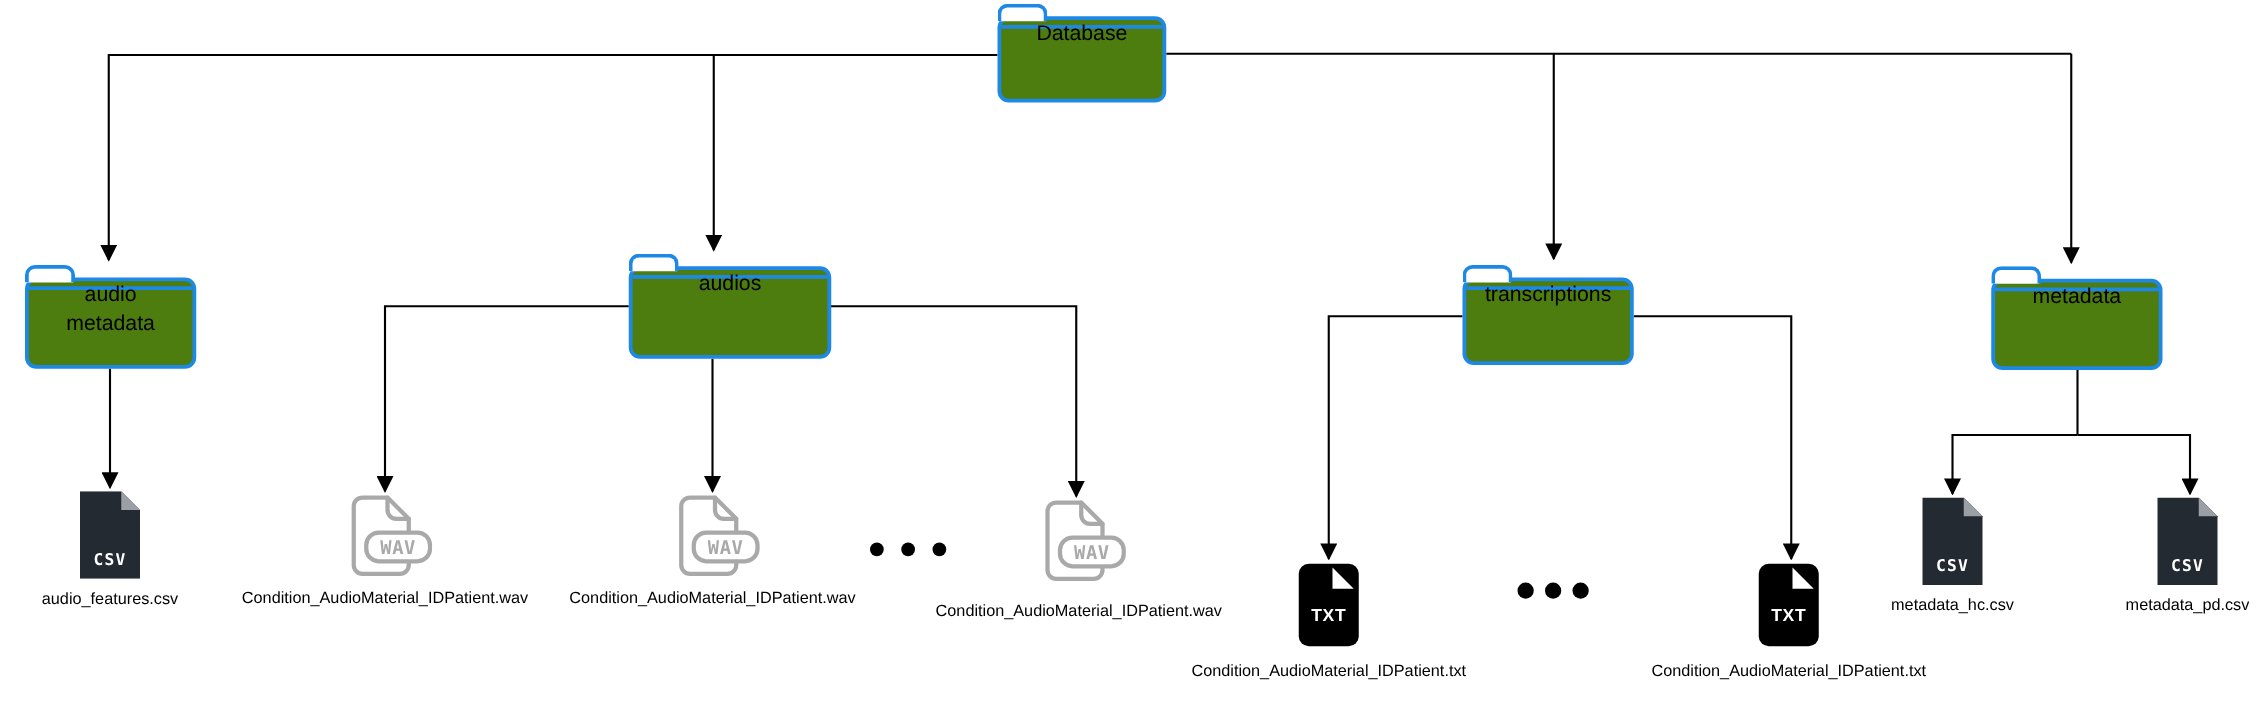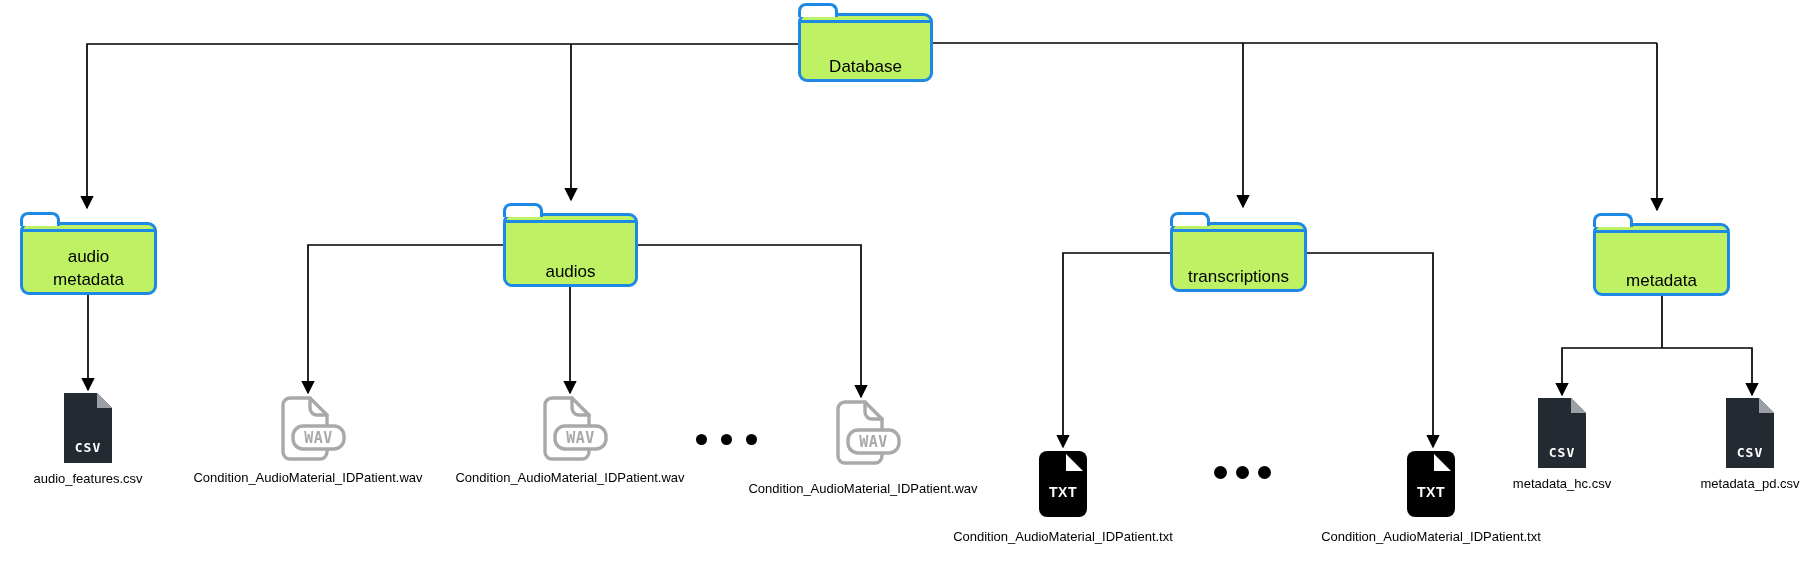--- a/index.html
+++ b/index.html
@@ -11,23 +11,23 @@
     --txt-fill:#000000;
   }
   html,body{margin:0;padding:0;background:#ffffff;}
   .canvas{
     position:relative;width:1812px;height:568px;background:#ffffff;overflow:hidden;
     font-family:"Liberation Sans", sans-serif;color:#000;
   }
   .wires{position:absolute;left:0;top:0;z-index:1;}
   .wire{fill:none;stroke:var(--connector);stroke-width:1.7px;}
   .folder{
-    position:absolute;z-index:3;box-sizing:border-box;background:#bef264;
+    position:absolute;z-index:3;box-sizing:border-box;background:#4d7c0f;
     border:3px solid var(--folder-stroke);border-radius:9px;
-    display:flex;align-items:flex-end;justify-content:center;text-align:center;
+    display:flex;align-items:flex-start;justify-content:center;text-align:center;
     font-size:17px;line-height:1.35;
   }
   .folder::before{ 
     content:"";position:absolute;top:-13px;left:-3px;width:40px;height:14px;
     box-sizing:border-box;background:#fff;
     border:3px solid var(--folder-stroke);border-bottom:none;border-radius:8px 8px 0 0;
   }
   .folder::after{ 
     content:"";position:absolute;top:4px;left:0;right:0;height:0;
     border-top:3px solid var(--folder-stroke);
@@ -85,21 +85,21 @@
   </svg>
 
   <div class="folder" style="left:798px;top:13px;width:135px;height:69px">
     <span class="flabel">Database</span>
   </div>
 
   <div class="folder" style="left:20px;top:222px;width:137px;height:73px">
     <span class="flabel" style="width:84px">audio metadata</span>
   </div>
 
-  <div class="folder" style="left:503px;top:213px;width:135px;height:74px">
+  <div class="folder" style="left:503px;top:213px;width:162px;height:74px">
     <span class="flabel">audios</span>
   </div>
 
   <div class="folder" style="left:1593px;top:223px;width:137px;height:73px">
     <span class="flabel">metadata</span>
   </div>
 
   <div class="folder" style="left:1170px;top:222px;width:137px;height:70px">
     <span class="flabel">transcriptions</span>
   </div>

